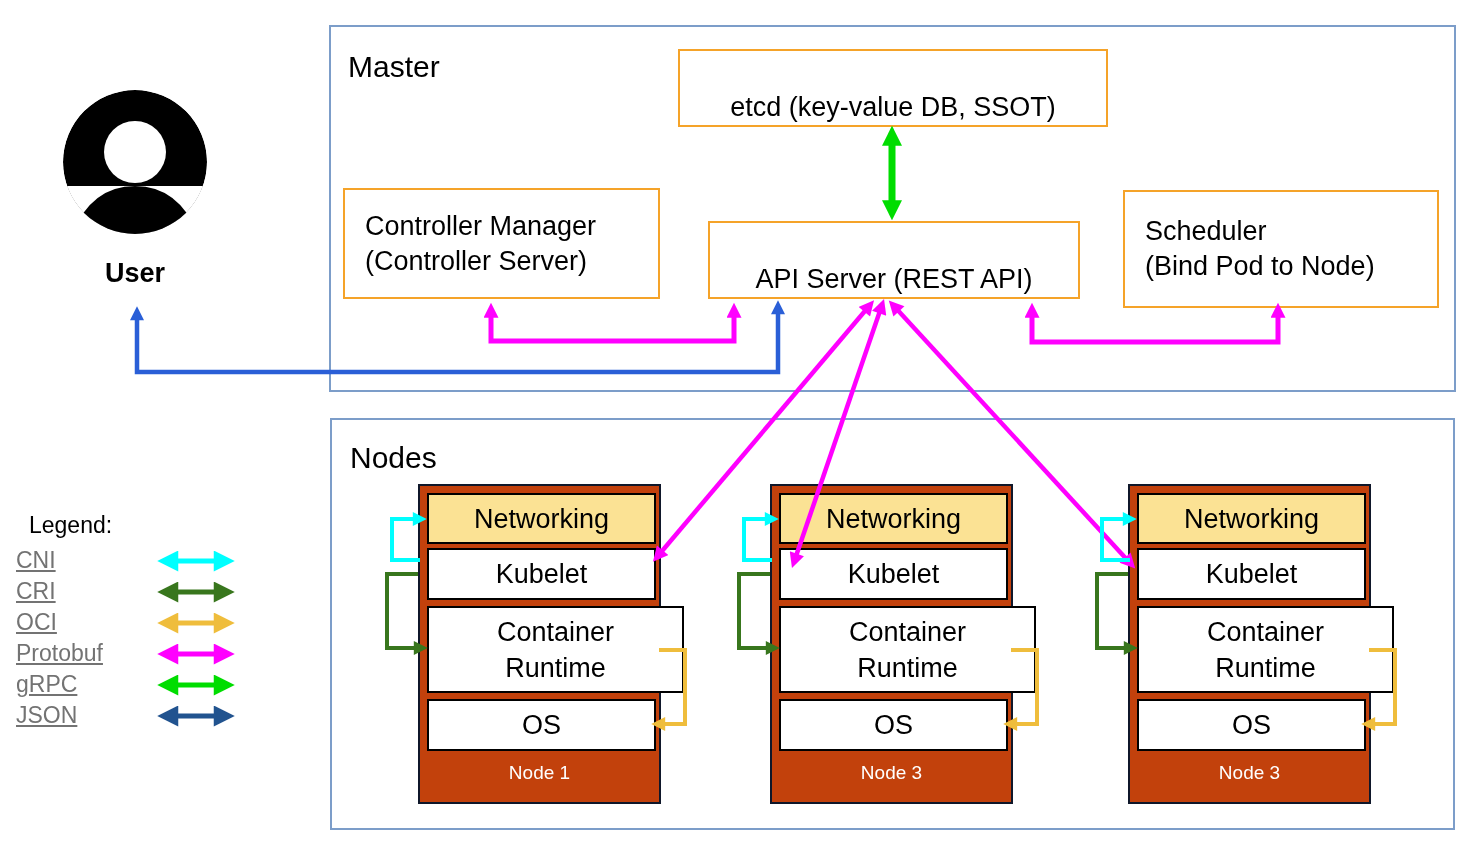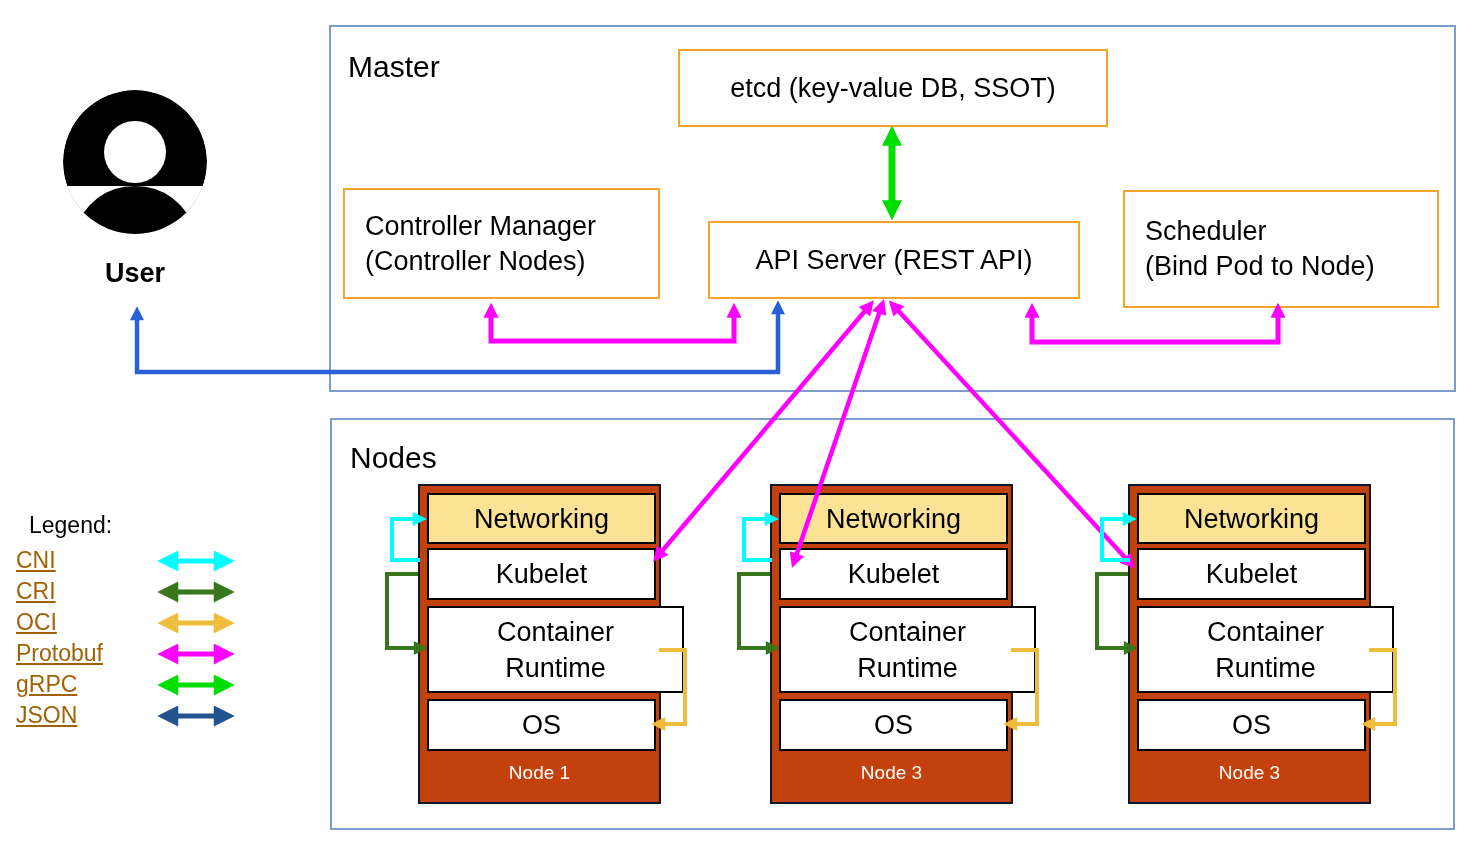--- a/index.html
+++ b/index.html
@@ -5,34 +5,34 @@
   html,body{margin:0;padding:0;background:#fff;}
   #stage{
     position:relative;width:1475px;height:852px;background:#fff;overflow:hidden;
     font-family:"Liberation Sans", sans-serif;color:#000;
   }
   .abs{position:absolute;box-sizing:border-box;}
   
   .frame{border:2px solid #7C9DC9;background:transparent;}
   .section-title{font-size:30px;line-height:1.15;color:#000;}
   
-  .obox{border:2px solid #F5A329;background:#fff;display:flex;align-items:center;justify-content:center;
+  .obox{border:2px solid #F5A329;background:#fff;display:flex;align-items:flex-end;justify-content:center;
         font-size:27px;line-height:35px;text-align:center;}
   .obox.left{justify-content:flex-start;text-align:left;padding-left:20px;flex-direction:column;align-items:flex-start;justify-content:center;}
   
   .node{background:#c2410c;border:2px solid #0f172a;}
   .nbox{position:absolute;left:7px;width:225px;border:2px solid #000;background:#fff;
         display:flex;align-items:center;justify-content:center;font-size:27px;line-height:36px;text-align:center;}
   .nbox.networking{background:#FBE294;}
   .node-label{position:absolute;left:0;width:100%;text-align:center;color:#fff;font-size:19px;}
   
   .legend{position:absolute;left:16px;top:512px;}
   .legend-title{font-size:23px;color:#000;margin-bottom:6px;margin-left:13px;}
   .legend-row{display:flex;align-items:center;height:31px;}
-  .legend-link{display:inline-block;width:124px;font-size:23px;color:#a16207;text-decoration:underline;cursor:pointer;}
+  .legend-link{display:inline-block;width:124px;font-size:23px;color:#737373;text-decoration:underline;cursor:pointer;}
   .legend-row svg{display:block;}
   svg.overlay{position:absolute;left:0;top:0;pointer-events:none;}
   .user-label{font-size:27px;text-align:center;font-weight:bold;}
 </style>
 </head>
 <body>
 
 <div id="stage">
 
   <svg class="abs" style="left:63px;top:90px;" width="144" height="144" viewBox="0 0 144 144">
@@ -52,21 +52,21 @@
 
   <div class="abs frame" style="left:329px;top:25px;width:1127px;height:367px;"></div>
   <div class="abs section-title" style="left:348px;top:50px;">Master</div>
 
   <div class="abs obox" style="left:678px;top:49px;width:430px;height:78px;">
     <span>etcd (key-value DB, SSOT)</span>
   </div>
 
   <div class="abs obox left" style="left:343px;top:188px;width:317px;height:111px;text-align:center;">
     <span>Controller Manager</span>
-    <span>(Controller Nodes)</span>
+    <span>(Controller Server)</span>
   </div>
 
   <div class="abs obox" style="left:708px;top:221px;width:372px;height:78px;">
     <span>API Server (REST API)</span>
   </div>
 
   <div class="abs obox left" style="left:1123px;top:190px;width:316px;height:118px;">
     <span>Scheduler</span>
     <span>(Bind Pod to Node)</span>
   </div>

